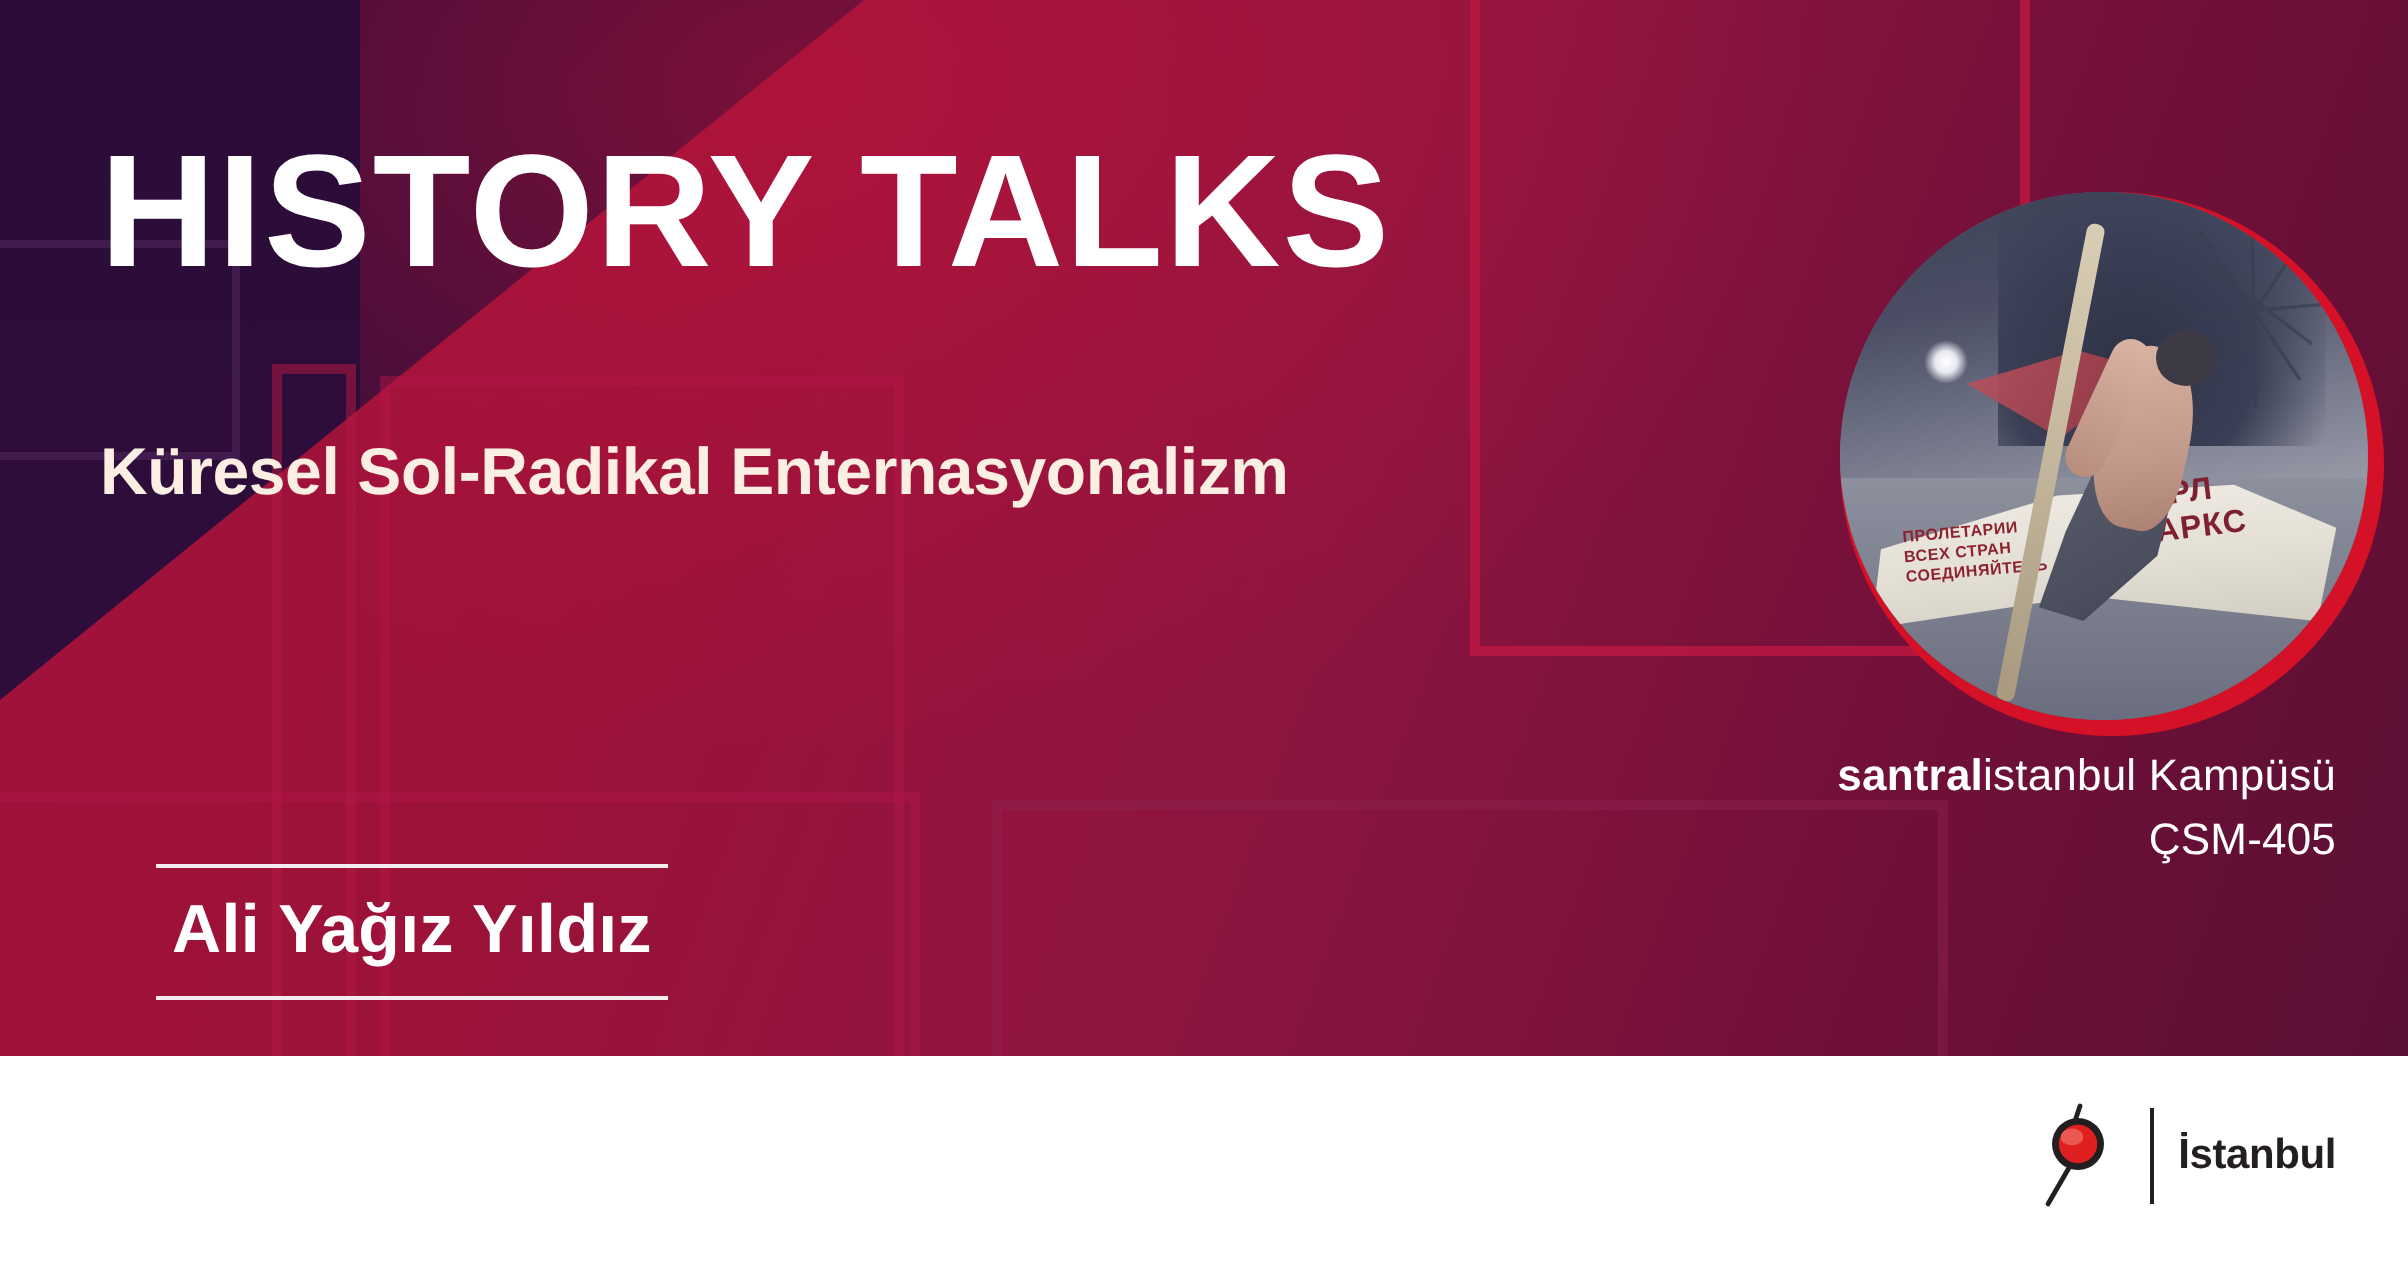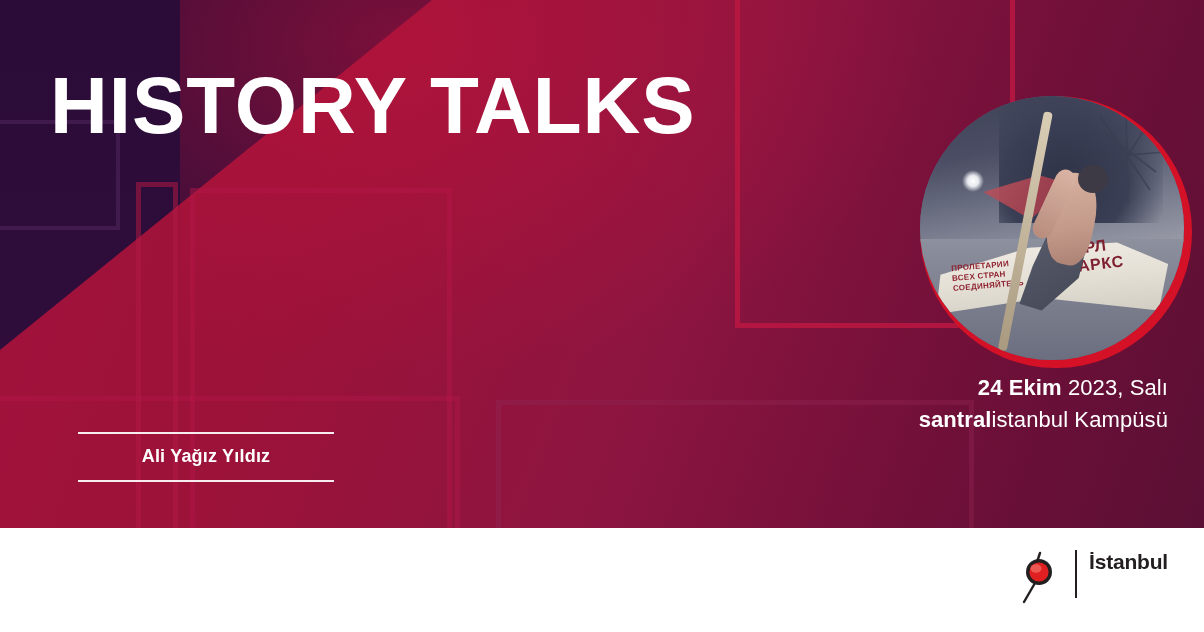--- a/index.html
+++ b/index.html
@@ -129,21 +129,21 @@
     left: 78px; top: 432px;
     width: 256px;
   }
   .rule {
     width: 100%;
     height: 2px;
     background: #ffffff;
     opacity: .92;
   }
   .speaker-name {
-    font-size: 18px;
+    font-size: 34px;
     font-weight: 700;
     color: #ffffff;
     text-align: center;
     padding: 12px 0 13px 0;
     white-space: nowrap;
     letter-spacing: .2px;
   }
 
   
   .circle-wrap {
@@ -252,21 +252,21 @@
   .footer {
     position: absolute;
     left: 0; top: 528px;
     width: 1204px; height: 104px;
     background: #ffffff;
   }
   .logo {
     position: absolute;
     right: 36px; top: 22px;
     display: flex;
-    align-items: flex-start;
+    align-items: center;
     gap: 12px;
   }
   .logo-mark { width: 48px; height: 56px; }
   .logo-divider {
     width: 2px; height: 48px;
     background: #231f20;
   }
   .logo-text {
     color: #231f20;
     font-size: 21px;
@@ -290,20 +290,21 @@
     <div class="frame frame-left-low"></div>
     <div class="frame frame-top-right"></div>
     <div class="frame frame-tall-a"></div>
     <div class="frame frame-tall-b"></div>
     <div class="frame frame-wide-c"></div>
     <div class="frame frame-wide-d"></div>
 
     <div class="headline">HISTORY TALKS</div>
 
     <div class="subtitle">
+      <span class="subtitle-line">Küresel Sol-Radikal Enternasyonalizm</span>
     </div>
 
     <div class="speaker-wrap">
       <div class="rule"></div>
       <div class="speaker-name">Ali Yağız Yıldız</div>
       <div class="rule"></div>
     </div>
 
     <div class="circle-wrap">
       <div class="circle-ring"></div>
@@ -327,22 +328,22 @@
         <div class="ci-book-text-r">КАРЛ<br>МАРКС</div>
         <div class="ci-figure-legs"></div>
         <div class="ci-figure-torso"></div>
         <div class="ci-figure-arm"></div>
         <div class="ci-figure-head"></div>
         <div class="ci-pole"></div>
       </div>
     </div>
 
     <div class="details">
-      <span class="d-line"><b>24 Ekim</b><span> 2023, Salı</span></span>
       <span class="d-line"><b>santral</b><span>istanbul Kampüsü</span></span>
+      <span class="d-line">ÇSM-405</span>
     </div>
 
   </div>
 
   <div class="footer">
     <div class="logo">
       <svg class="logo-mark" viewBox="0 0 48 56">
         <path d="M25 3 L22 12" stroke="#231f20" stroke-width="2.4" fill="none" stroke-linecap="round"></path>
         <circle cx="24" cy="22" r="13" fill="#231f20"></circle>
         <circle cx="24" cy="22" r="9.6" fill="#e02020"></circle>

